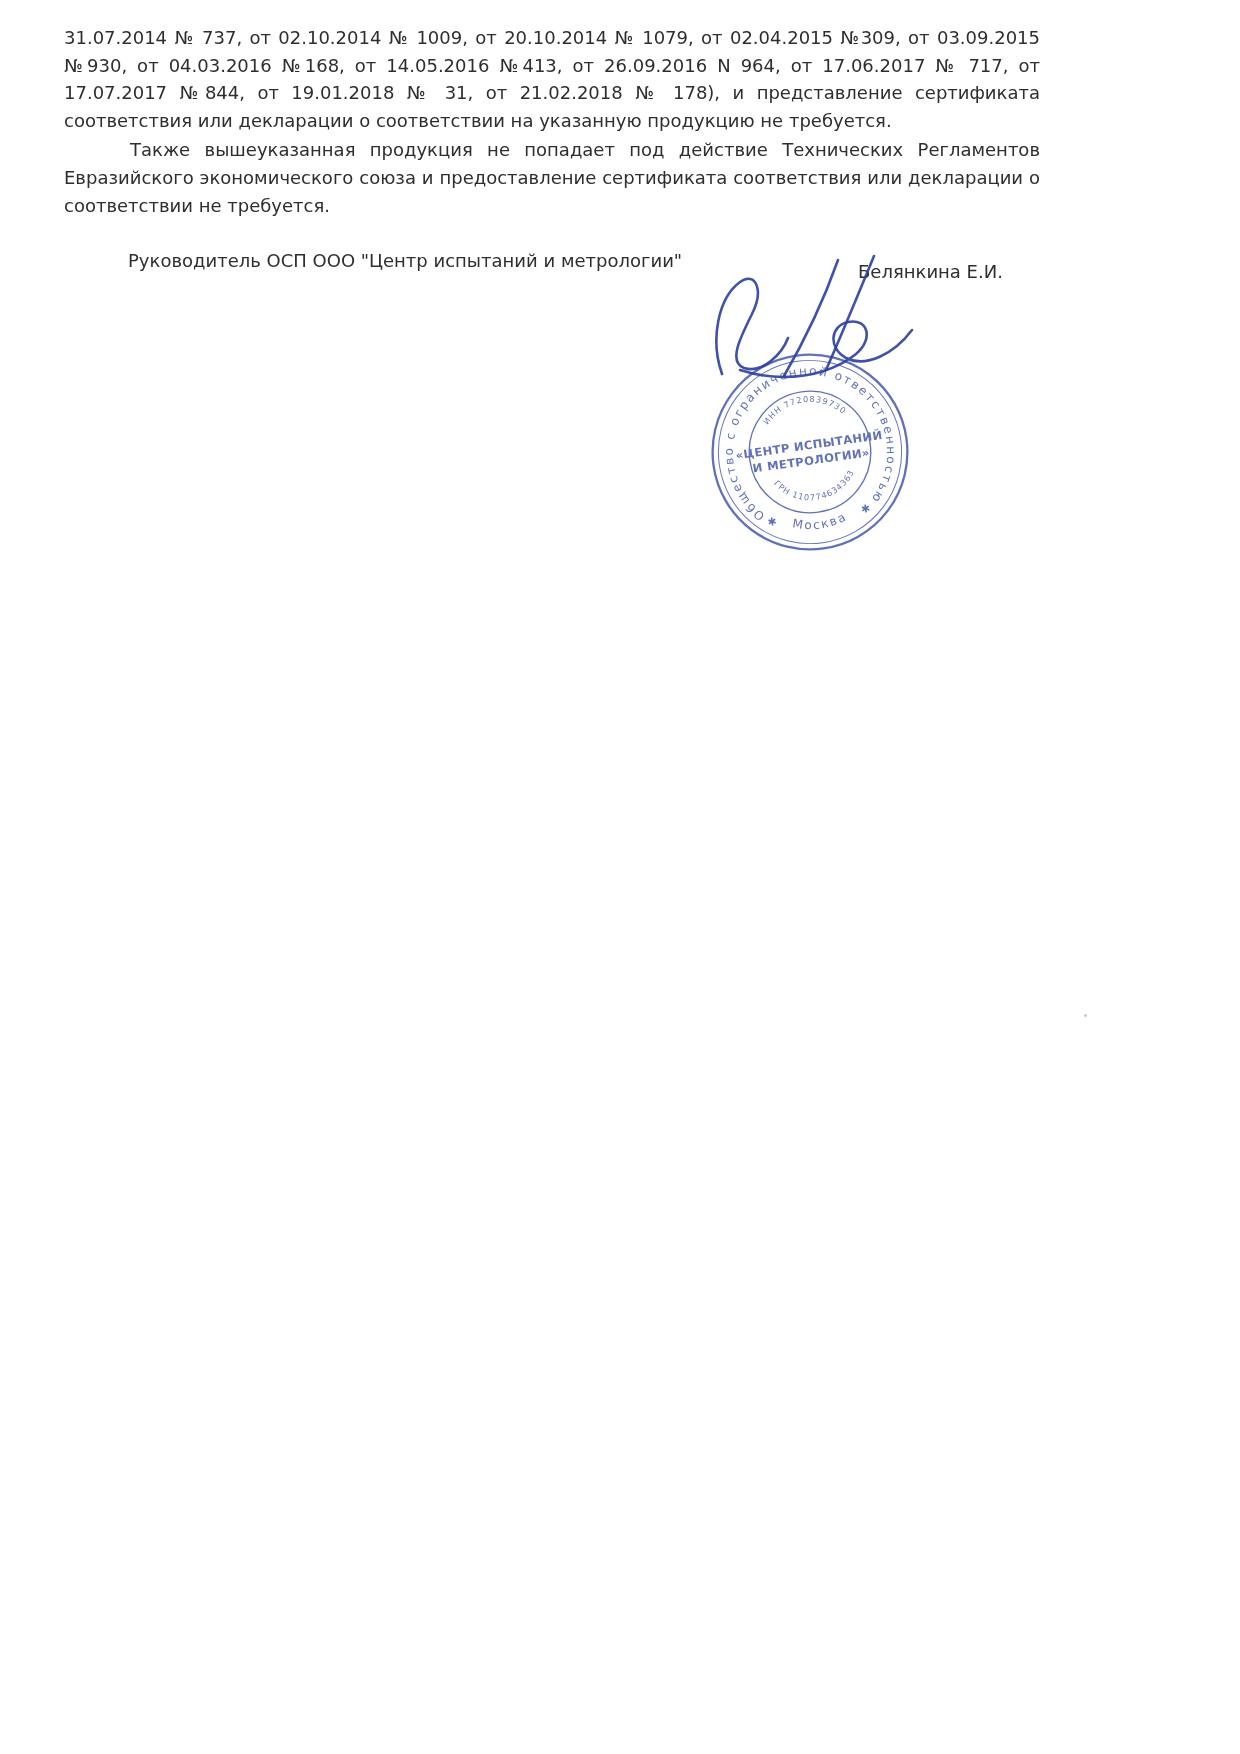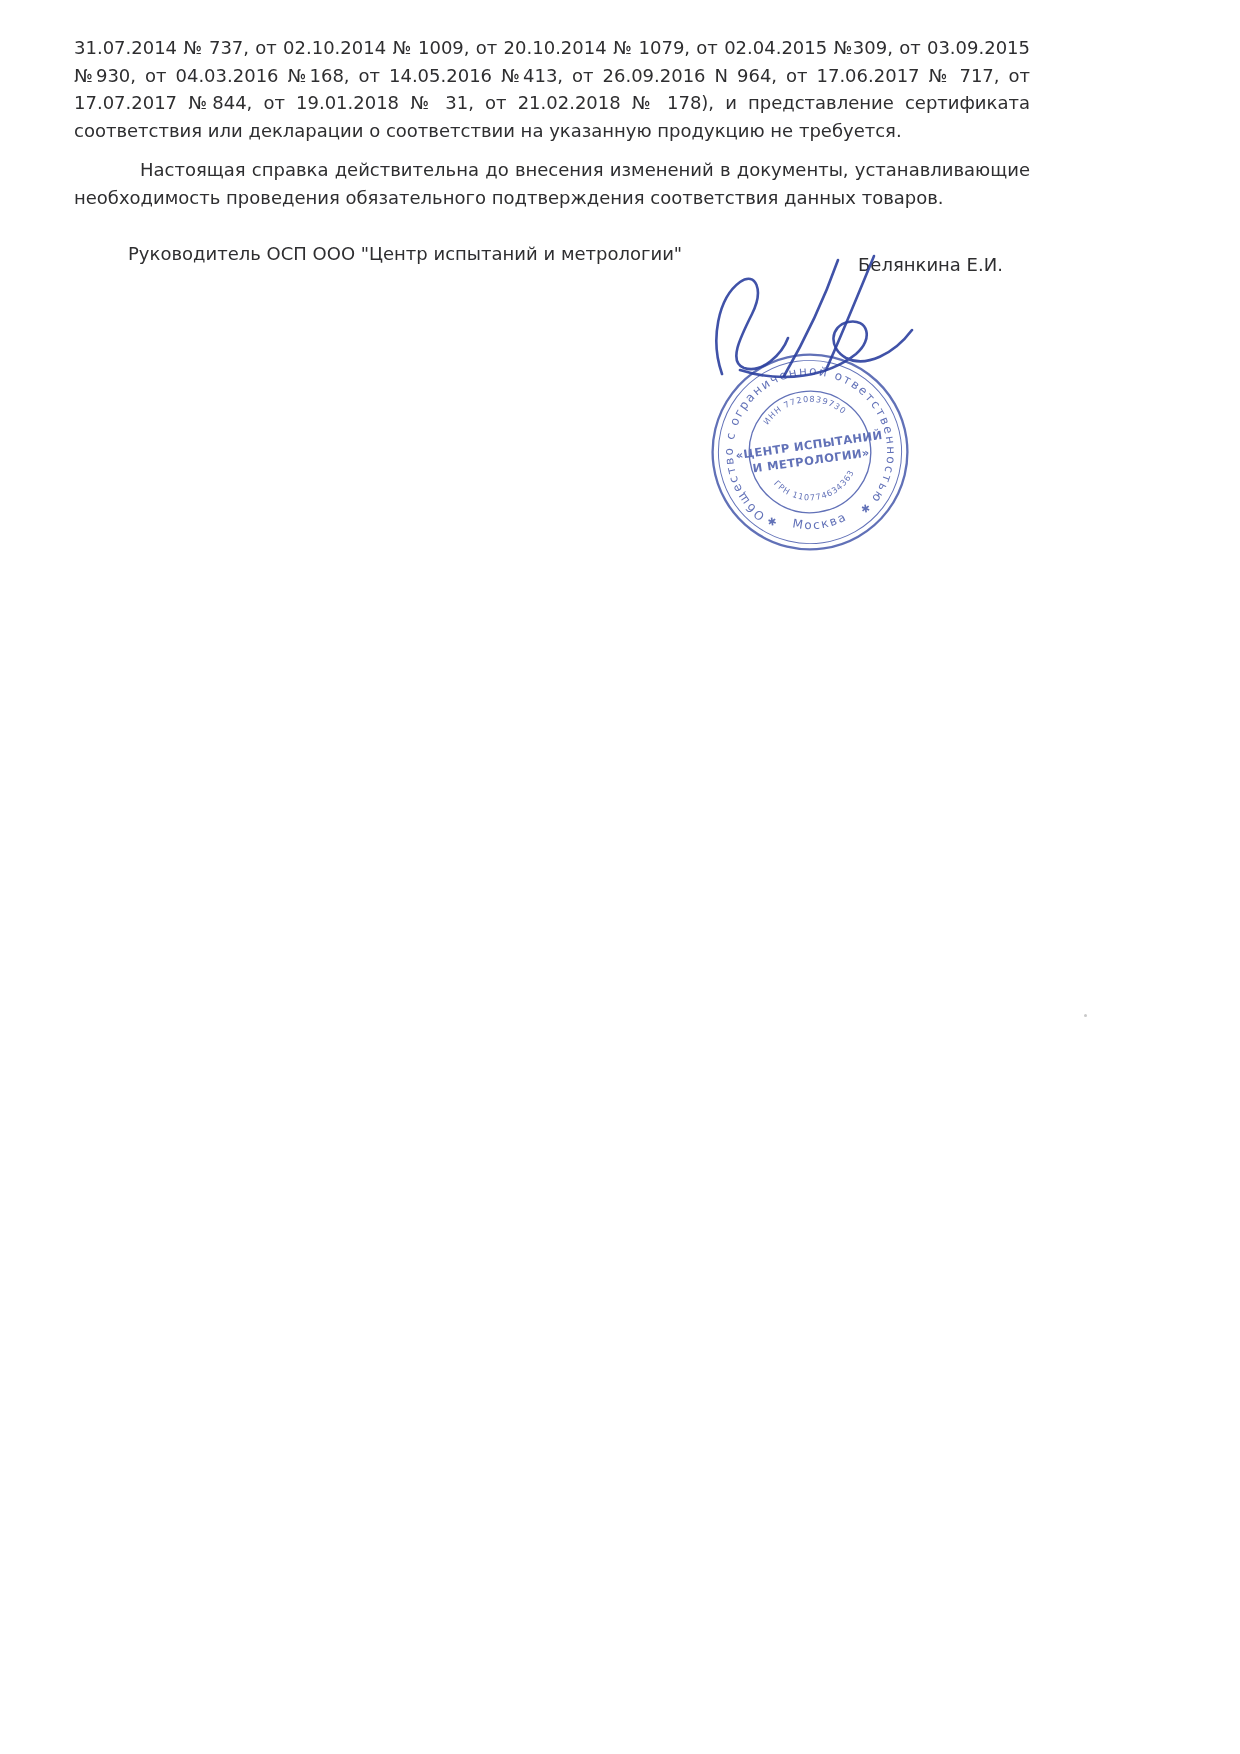--- a/index.html
+++ b/index.html
@@ -20,21 +20,21 @@
   }
   .page { position: absolute; inset: 0; }
   .content {
     position: absolute;
     left: 62px;
     top: 22px;
     width: 980px;
     font-size: 18px;
     line-height: 27.6px;
   }
-  p.para { margin: 12px; text-align: justify; }
+  p.para { margin: 2px; text-align: justify; }
   .indent { text-indent: 66px; }
   .gap-top { margin-top: 28px; }
   .sig-row { position: relative; margin-top: 28px; height: 30px; white-space: nowrap; }
   .sig-title { margin-left: 66px; }
   .sig-name { position: absolute; left: 796px; top: 11px; }
 
   
   .autograph {
     position: absolute;
     left: 688px;
@@ -81,21 +81,21 @@
     background: #c9c9c9;
   }
 </style>
 </head>
 <body>
 
 <div class="page">
 
   <div class="content">
     <p class="para">31.07.2014 № 737, от 02.10.2014 № 1009, от 20.10.2014 № 1079, от 02.04.2015 №309, от 03.09.2015 №930, от 04.03.2016 №168, от 14.05.2016 №413, от 26.09.2016 N 964, от 17.06.2017 № 717, от 17.07.2017 №844, от 19.01.2018 № 31, от 21.02.2018 № 178), и представление сертификата соответствия или декларации о соответствии на указанную продукцию не требуется.</p>
-    <p class="para indent gap-top">Настоящая справка действительна до внесения изменений в документы, устанавливающие необходимость проведения обязательного подтверждения соответствия данных товаров.</p>
+    <p class="para indent">Также вышеуказанная продукция не попадает под действие Технических Регламентов Евразийского экономического союза и предоставление сертификата соответствия или декларации о соответствии не требуется.</p>
 
     <div class="sig-row">
       <span class="sig-title">Руководитель ОСП ООО "Центр испытаний и метрологии"</span>
       <span class="sig-name">Белянкина Е.И.</span>
     </div>
   </div>
 
   <svg class="autograph" viewBox="0 0 240 140" aria-hidden="true">
     <path class="ink" d="M150 6 C 138 40, 118 84, 96 122"></path>
     <path class="ink" d="M34 120 C 22 86, 30 44, 52 28 C 68 17, 76 36, 64 60 C 52 84, 40 108, 56 114 C 74 120, 94 100, 100 84"></path>

